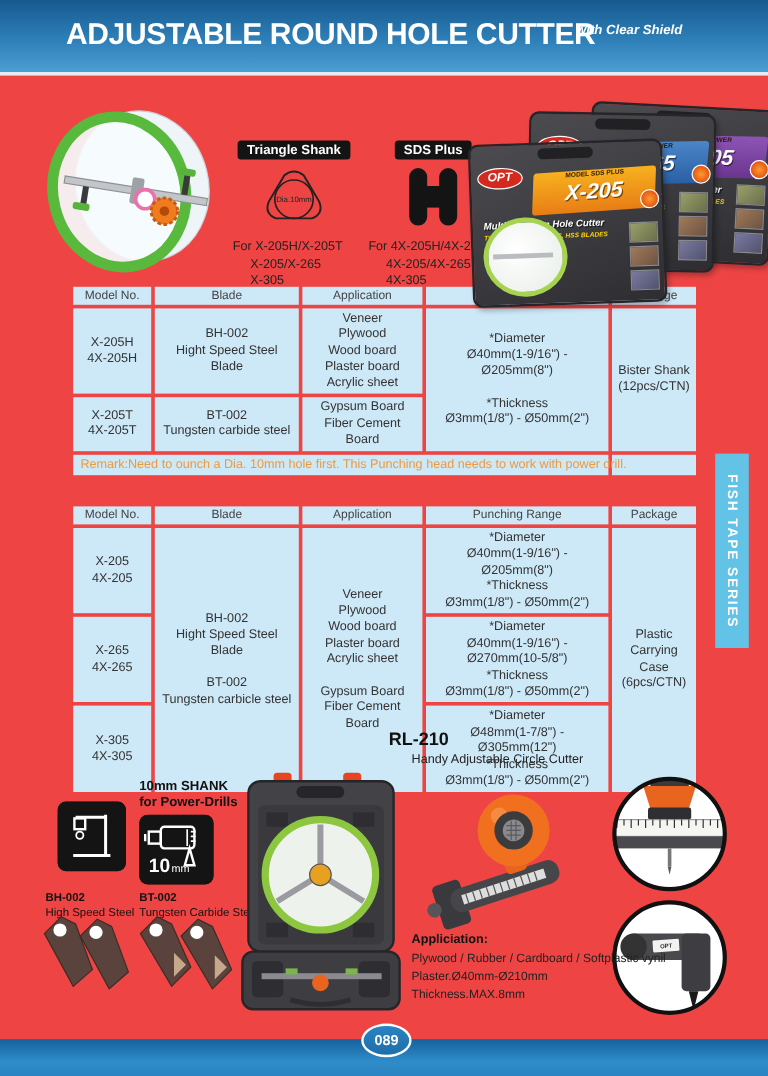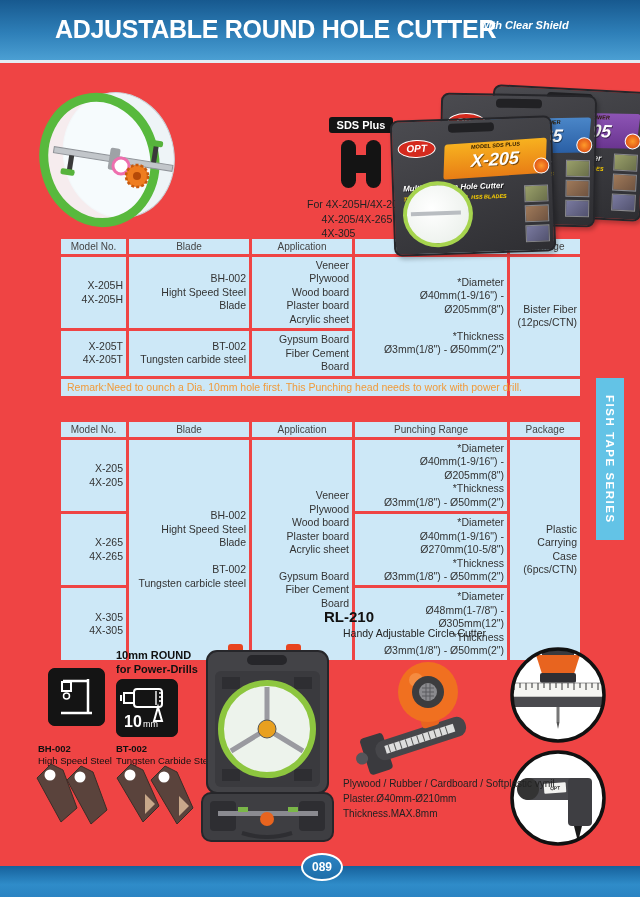--- a/index.html
+++ b/index.html
@@ -59,21 +59,21 @@
   .pbox3{left:98px;top:4px;width:150px;height:126px;z-index:1;transform:rotate(3deg);}
   .banner-x205{background:linear-gradient(180deg,#f7b11f,#e87d15);}
   .banner-x265{background:linear-gradient(180deg,#4a86c8,#2a5fa5);}
   .banner-x305{background:linear-gradient(180deg,#8d54b5,#6a3590);}
 
   
   table.spec{position:absolute;left:58px;border-collapse:separate;border-spacing:3px;
         table-layout:fixed;width:525px;}
   #t1{top:236px;} #t2{top:419px;}
   .spec th{background:#cde8f7;font-size:10px;font-weight:400;color:#444;height:13px;padding:1px;}
-  .spec td{background:#cde8f7;font-size:10.5px;color:#333;text-align:right;vertical-align:middle;
+  .spec td{background:#cde8f7;font-size:10.5px;color:#333;text-align:center;vertical-align:middle;
         white-space:pre-line;line-height:1.28;padding:2px 3px;}
   .remark-td{text-align:left !important;color:#f09a3a !important;padding-left:6px !important;
         white-space:nowrap !important;font-size:10.5px;}
   .h-r1{height:66px;} .h-r2{height:40px;} .h2-r{height:52px;}
 
   
   .side-tab{position:absolute;left:596px;top:378px;width:28px;height:162px;background:#63c3e6;
         color:#fff;font-weight:700;font-size:11.5px;letter-spacing:1.5px;
         writing-mode:vertical-rl;text-align:center;line-height:28px;}
 
@@ -127,20 +127,31 @@
       <rect x="30" y="92" width="14" height="6" rx="2" fill="#57b33c"></rect>
       <rect x="118" y="55" width="5" height="17" fill="#3a3a3a"></rect>
       <rect x="113" y="50" width="14" height="6" rx="2" fill="#57b33c"></rect>
       <rect x="76" y="64" width="10" height="22" rx="2" fill="#9ea2a6"></rect>
     </g>
     <circle cx="88" cy="82" r="8" fill="#fff" stroke="#ee6fae" stroke-width="3"></circle>
     <circle cx="104" cy="92" r="11" fill="#ef7d20" stroke="#c85a0d" stroke-width="2.5" stroke-dasharray="3 2"></circle>
     <circle cx="104" cy="92" r="4" fill="#b54a08"></circle>
   </svg>
 
+  <div class="shank shank-tri">
+    <div class="shank-label">Triangle Shank</div><br>
+    <svg class="icon" width="58" height="54" viewBox="0 0 58 54">
+      <path d="M21,9 Q29,3 37,9 L50,31 Q54,41 44,45 L14,45 Q4,41 8,31 Z" fill="none" stroke="#222" stroke-width="1.6"></path>
+      <circle cx="29" cy="29" r="16" fill="none" stroke="#222" stroke-width="1.4"></circle>
+      <text x="29" y="31.5" text-anchor="middle" font-size="6.5" fill="#222">Dia.10mm</text>
+    </svg>
+    <div class="for-text">For X-205H/X-205T
+     X-205/X-265
+     X-305</div>
+  </div>
 
   <div class="shank shank-sds">
     <div class="shank-label">SDS Plus</div><br>
     <svg class="icon" width="54" height="54" viewBox="0 0 54 54">
       <rect x="7" y="3" width="15" height="48" rx="7.5" fill="#141414"></rect>
       <rect x="32" y="3" width="15" height="48" rx="7.5" fill="#141414"></rect>
       <rect x="14" y="18" width="26" height="18" fill="#141414"></rect>
     </svg>
     <div class="for-text">For 4X-205H/4X-205T
      4X-205/4X-265
@@ -225,21 +236,21 @@
       <td>Veneer
 Plywood
 Wood board
 Plaster board
 Acrylic sheet</td>
       <td rowspan="2">*Diameter
 Ø40mm(1-9/16") - Ø205mm(8")
 
 *Thickness
 Ø3mm(1/8") - Ø50mm(2")</td>
-      <td rowspan="2">Bister Fiber
+      <td rowspan="2">Bister Shank
 (12pcs/CTN)</td>
     </tr>
     <tr>
       <td class="h-r2">X-205T
 4X-205T</td>
       <td>BT-002
 Tungsten carbide steel</td>
       <td>Gypsum Board
 Fiber Cement Board</td>
     </tr>
@@ -315,21 +326,21 @@
   <div class="rl-model">RL-210</div>
   <div class="rl-name">Handy Adjustable Circle Cutter</div>
 
   <svg class="blk-icon icon-press" width="57" height="58" viewBox="0 0 57 58" style="position:absolute;left:48px;top:668px;">
     <rect x="0" y="0" width="57" height="58" rx="7" fill="#141414"></rect>
     <path d="M15 13 H40 M40 11 V45 M13 45 H44" stroke="#fff" stroke-width="2.5" fill="none"></path>
     <rect x="14" y="14" width="9" height="9" fill="none" stroke="#fff" stroke-width="2"></rect>
     <circle cx="18.5" cy="28" r="3" fill="none" stroke="#fff" stroke-width="1.5"></circle>
   </svg>
 
-  <div class="shank-title">10mm ROUND
+  <div class="shank-title">10mm SHANK
 for Power-Drills</div>
   <svg class="blk-icon icon-drill" width="62" height="58" viewBox="0 0 62 58" style="position:absolute;left:116px;top:679px;">
     <rect x="0" y="0" width="62" height="58" rx="7" fill="#141414"></rect>
     <rect x="18" y="10" width="28" height="18" rx="3" fill="none" stroke="#fff" stroke-width="2"></rect>
     <path d="M40 12 v14 M43 14 h4 M43 18 h4 M43 22 h4" stroke="#fff" stroke-width="1.4"></path>
     <rect x="8" y="14" width="10" height="10" fill="none" stroke="#fff" stroke-width="2"></rect>
     <path d="M5 16 v6" stroke="#fff" stroke-width="2"></path>
     <path d="M42 28 l4 14 h-8 z" fill="none" stroke="#fff" stroke-width="2"></path>
     <text x="8" y="48" font-size="16" font-weight="bold" fill="#fff">10</text>
     <text x="27" y="48" font-size="9" fill="#fff">mm</text>
@@ -438,20 +449,21 @@
       <rect x="60" y="30" width="24" height="48" rx="4" fill="#3e3e42"></rect>
       <circle cx="20" cy="41" r="11" fill="#333"></circle>
       <rect x="36" y="35" width="22" height="10" rx="1" fill="#f2f2f0" transform="rotate(-4 47 40)"></rect>
       <text x="42" y="42" font-size="5" font-weight="bold" fill="#333" transform="rotate(-4 47 40)">OPT</text>
       <path d="M66 78 L74 78 L70 94 Z" fill="#1a1a1a"></path>
     </g>
     <circle cx="50" cy="50" r="46" fill="none" stroke="#111" stroke-width="3.5"></circle>
   </svg>
 
   <div class="rl-text">
+    <div class="b">Appliciation:</div>
     <div>Plywood / Rubber / Cardboard / Softplastic vynil</div>
     <div>Plaster.Ø40mm-Ø210mm</div>
     <div>Thickness.MAX.8mm</div>
   </div>
 
   <div class="footer-bar"></div>
   <div class="page-badge">089</div>
 
 </div>
 

